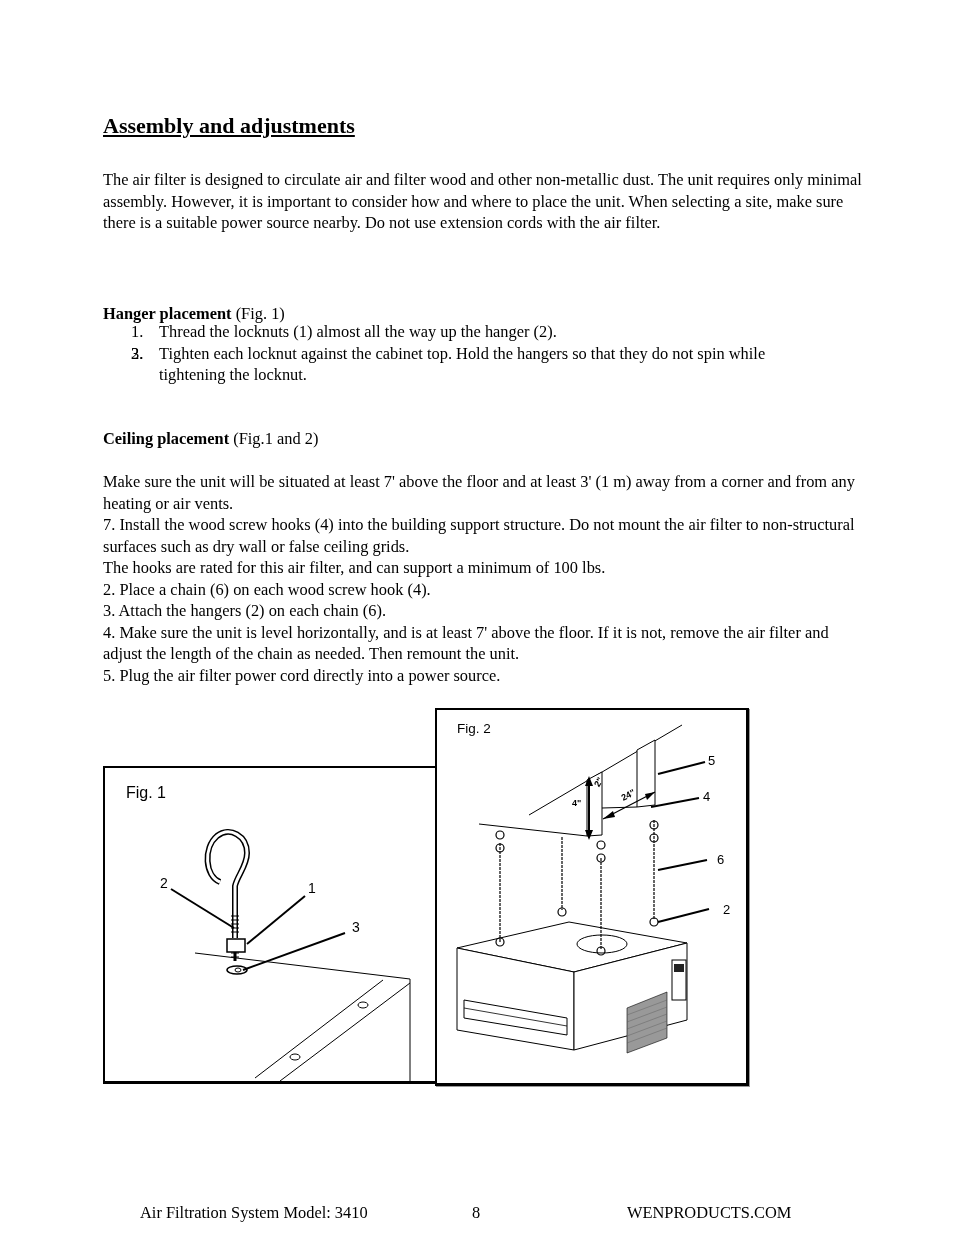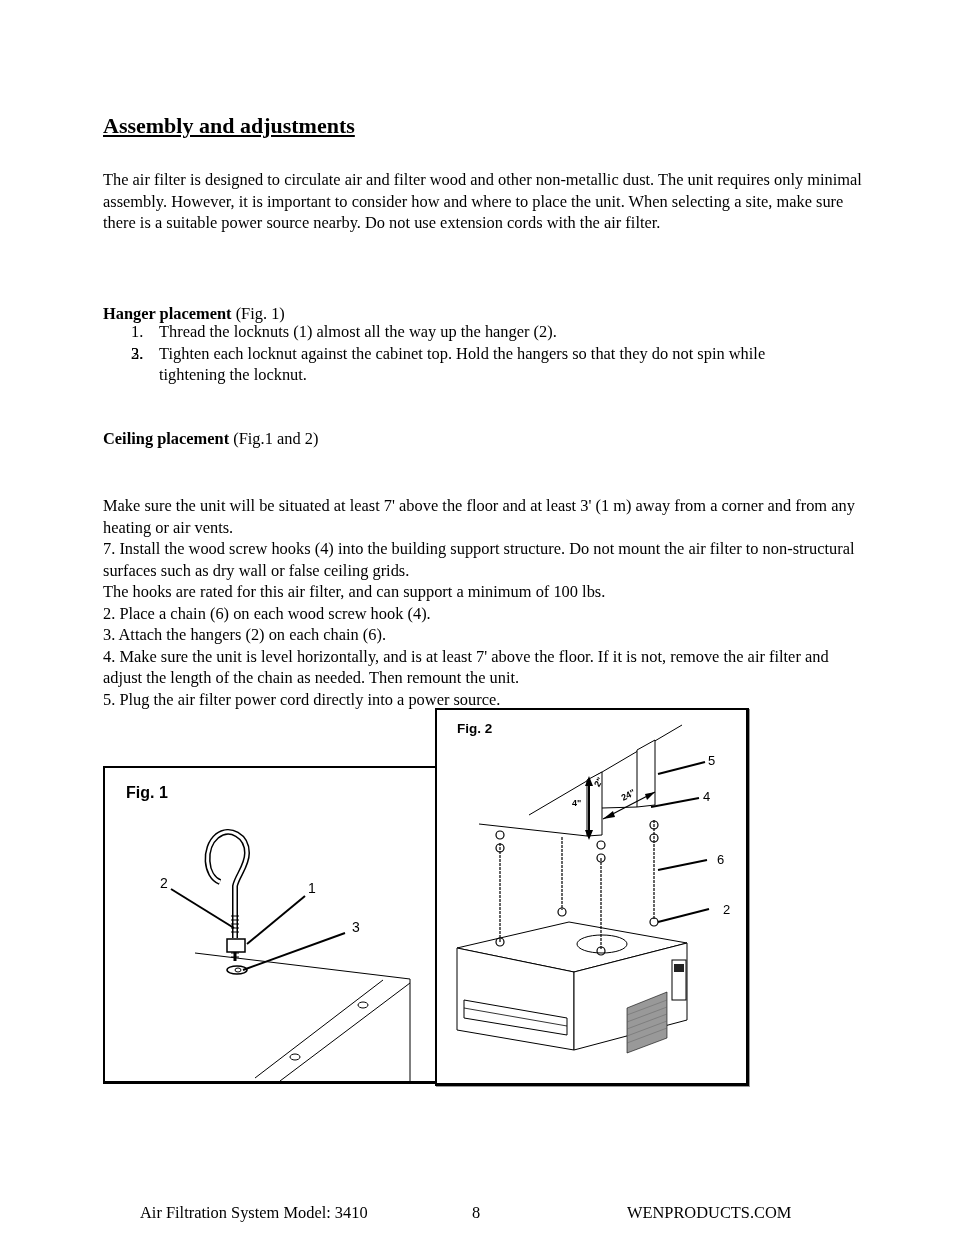--- a/index.html
+++ b/index.html
@@ -8,21 +8,21 @@
   .abs { position: absolute; }
   .title { left: 103px; top: 113px; font-size: 22px; font-weight: bold; text-decoration: underline; white-space: nowrap; }
   .para { left: 103px; width: 760px; font-size: 16.4px; line-height: 21.5px; }
   .bold { font-weight: bold; }
   .ol { left: 103px; width: 760px; font-size: 16.4px; line-height: 21.5px; }
   .ol-item { position: relative; padding-left: 56px; }
   .ol-num { position: absolute; left: 28px; top: 0; }
   .fig { border: 2px solid #000; background: #fff; box-sizing: border-box; }
   .fig1 { left: 103px; top: 766px; width: 369px; height: 318px; border-width: 2px 2px 3px 2px; }
   .fig2 { left: 435px; top: 708px; width: 314px; height: 378px; border-width: 2px 3px 3px 2px; box-shadow: 1px 1px 0 #999; }
-  .fig-label { font-family: "Liberation Sans", sans-serif; font-weight: bold; }
+  .fig-label { font-family: "Liberation Sans", sans-serif; font-weight: normal; }
   .fig1 .fig-label { position: absolute; left: 21px; top: 16px; font-size: 16px; }
   .fig2 .fig-label { position: absolute; left: 20px; top: 11px; font-size: 13.5px; }
   .callout { font-family: "Liberation Sans", sans-serif; font-size: 14px; position: absolute; }
   .dim { font-family: "Liberation Sans", sans-serif; font-size: 9px; font-weight: bold; }
   svg { position: absolute; left: 0; top: 0; overflow: visible; }
   .footer { top: 1157px; font-size: 16.4px; white-space: nowrap; margin-top: 46px; }
 </style>
 </head>
 <body>
 
@@ -37,21 +37,21 @@
 <div class="abs ol" style="top:321px;">
   <div class="ol-item"><span class="ol-num">1.</span><span>Thread the locknuts (1) almost all the way up the hanger (2).</span></div>
   <div class="ol-item"><span class="ol-num">2.</span></div>
   <div class="ol-item" style="padding-right:50px;"><span class="ol-num">3.</span><span>Tighten each locknut against the cabinet top. Hold the hangers so that they do not spin while tightening the locknut.</span></div>
 </div>
 
 <div class="abs para" style="top:428px;">
   <span class="bold">Ceiling placement</span><span> (Fig.1 and 2)</span>
 </div>
 
-<div class="abs para" style="top:471px; width:755px;margin-top:24px;">
+<div class="abs para" style="top:471px; width:755px;">
   <div>Make sure the unit will be situated at least 7' above the floor and at least 3' (1 m) away from a corner and from any heating or air vents.</div>
   <div>7. Install the wood screw hooks (4) into the building support structure. Do not mount the air filter to non-structural surfaces such as dry wall or false ceiling grids.</div>
   <div>The hooks are rated for this air filter, and can support a minimum of 100 lbs.</div>
   <div>2. Place a chain (6) on each wood screw hook (4).</div>
   <div>3. Attach the hangers (2) on each chain (6).</div>
   <div>4. Make sure the unit is level horizontally, and is at least 7' above the floor. If it is not, remove the air filter and adjust the length of the chain as needed. Then remount the unit.</div>
   <div>5. Plug the air filter power cord directly into a power source.</div>
 </div>
 
 <div class="abs fig fig1">

